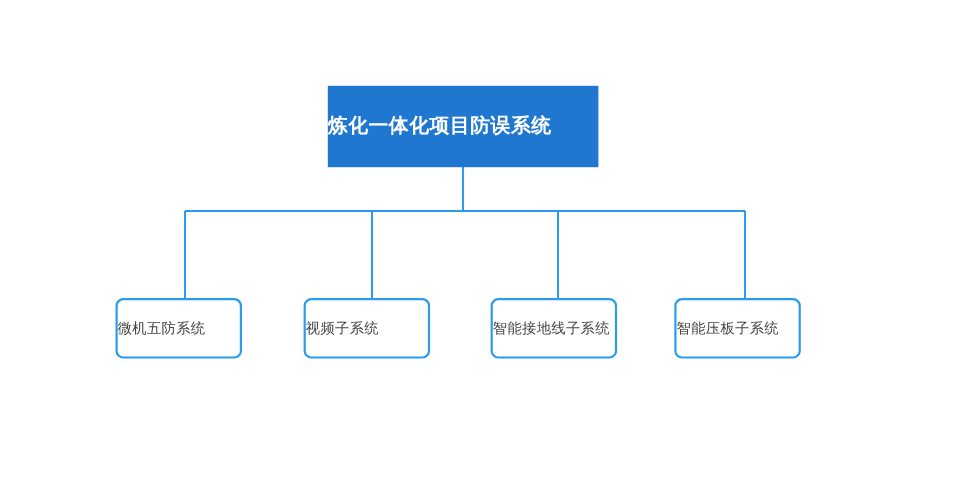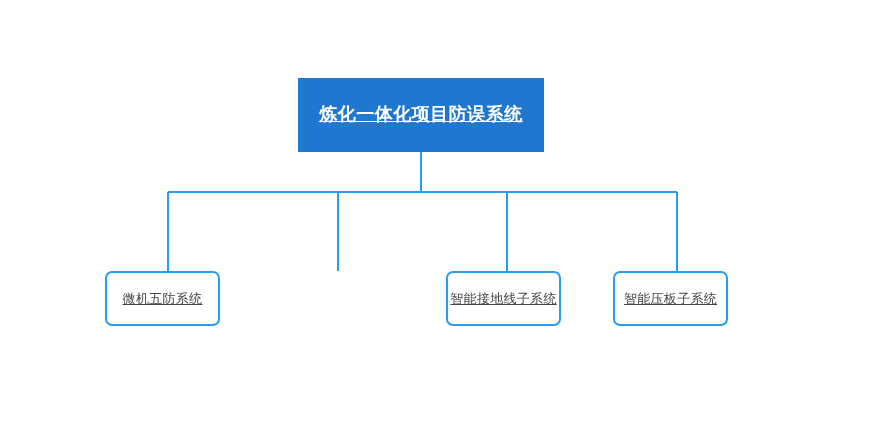--- a/index.html
+++ b/index.html
@@ -24,23 +24,22 @@
     top: 0;
     width: 870px;
     height: 436px;
     pointer-events: none;
   }
   .node {
     position: absolute;
     box-sizing: border-box;
     display: flex;
     align-items: center;
-    justify-content: center;
+    justify-content: flex-start;
     text-align: center;
-    text-decoration: underline;
   }
   .node-root {
     left: 298px;
     top: 78px;
     width: 246px;
     height: 74px;
     background: #2077cf;
     color: #ffffff;
     font-size: 18px;
     font-weight: bold;
@@ -86,20 +85,23 @@
   </svg>
 
   <div class="node node-root">
     <span class="node-label">炼化一体化项目防误系统</span>
   </div>
 
   <div class="node node-child node-child-0">
     <span class="node-label">微机五防系统</span>
   </div>
 
+  <div class="node node-child node-child-1">
+    <span class="node-label">视频子系统</span>
+  </div>
 
   <div class="node node-child node-child-2">
     <span class="node-label">智能接地线子系统</span>
   </div>
 
   <div class="node node-child node-child-3">
     <span class="node-label">智能压板子系统</span>
   </div>
 
 </div>

